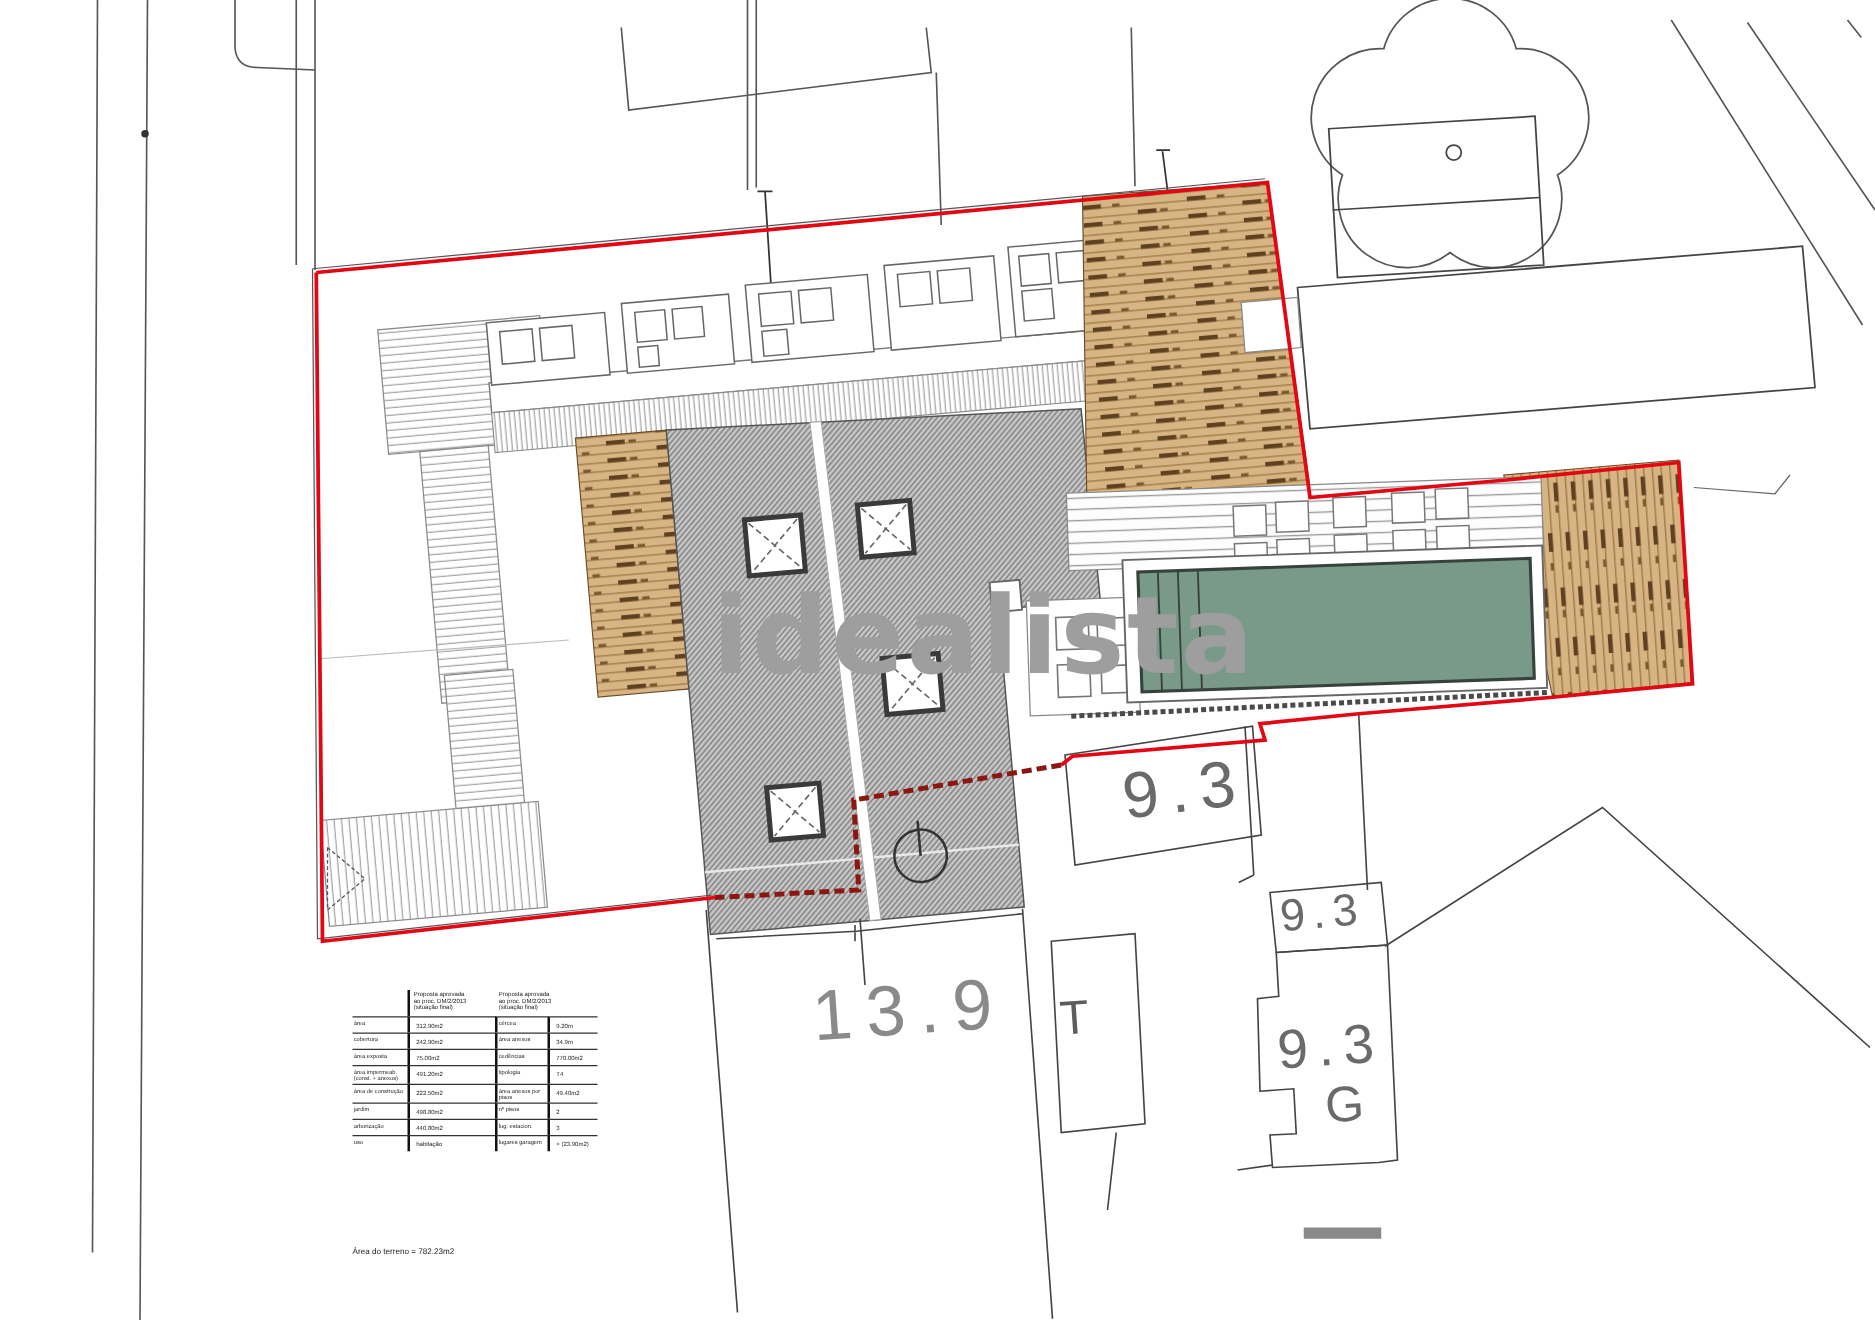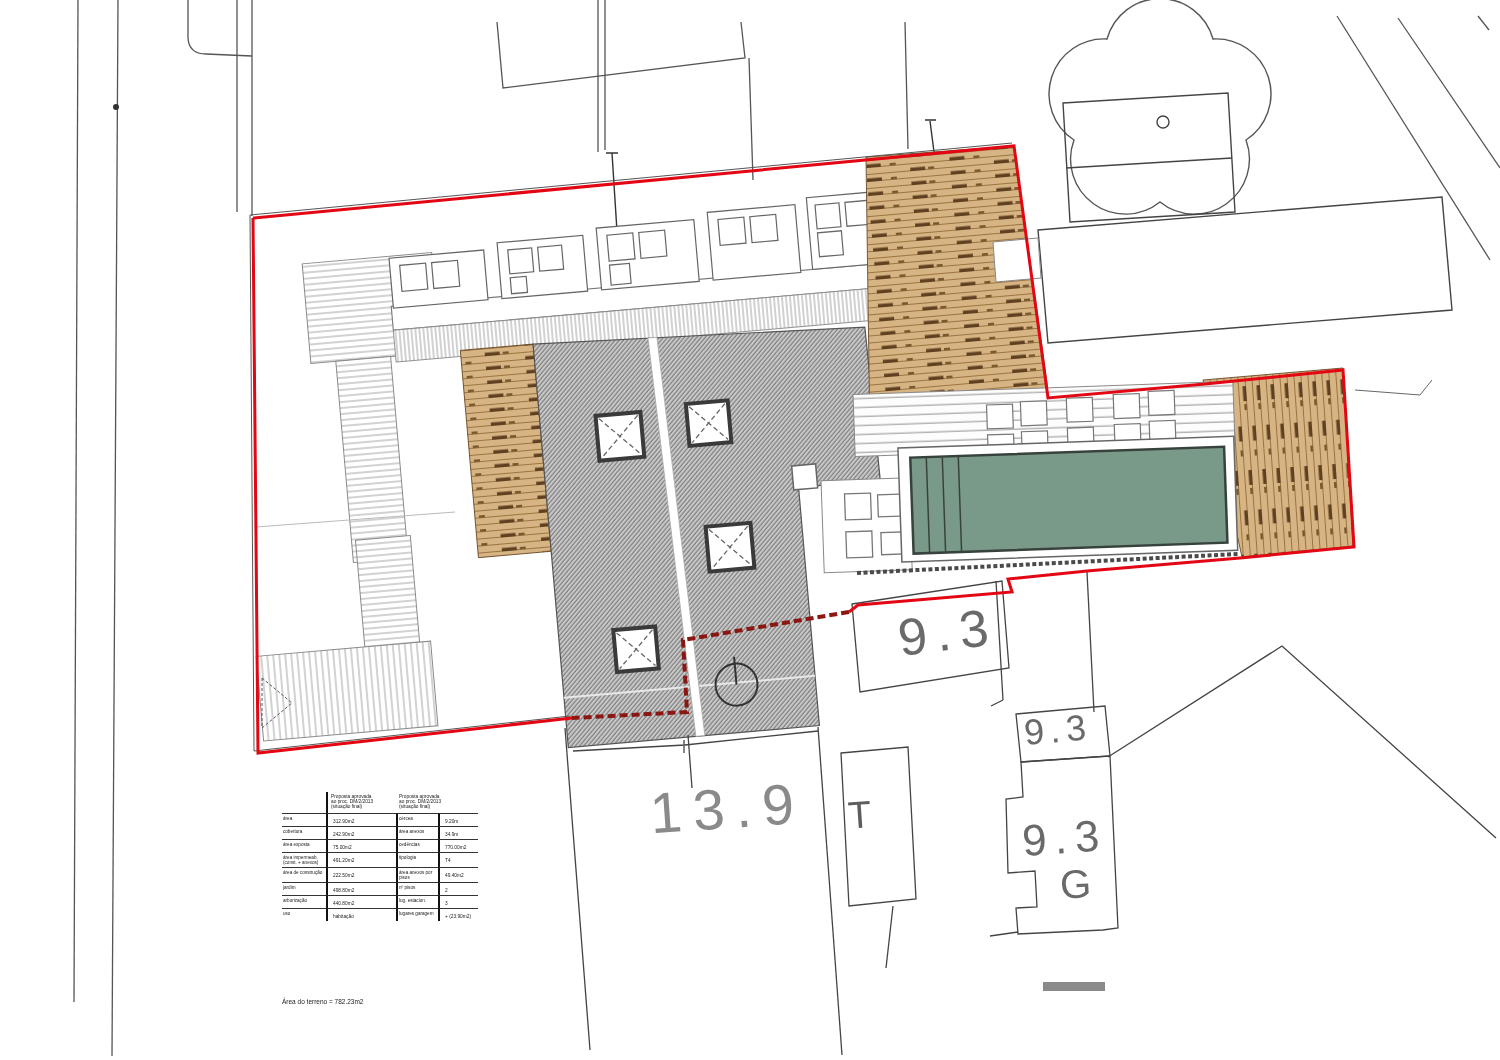--- a/index.html
+++ b/index.html
@@ -223,20 +223,21 @@
     <polyline points="849,612 683,640 687,712 572,718" stroke="#8b1712" stroke-width="4" stroke-dasharray="8,4"></polyline>
   </g>
 </svg>
 
 <div class="lbl" id="lbl-93a">9.3</div>
 <div class="lbl" id="lbl-93b">9.3</div>
 <div class="lbl" id="lbl-93c">9.3</div>
 <div class="lbl" id="lbl-g">G</div>
 <div class="lbl" id="lbl-t">T</div>
 <div class="lbl" id="lbl-139">13.9</div>
+<div class="lbl" id="watermark">idealista</div>
 
 <div class="ptable">
   <div class="h"></div>
   <div class="h bl">Proposta aprovada
 ao proc. DM/2/2013
 (situação final)</div>
   <div class="h" style="grid-column:3/5;">Proposta aprovada
 ao proc. DM/2/2013
 (situação final)</div>
 

